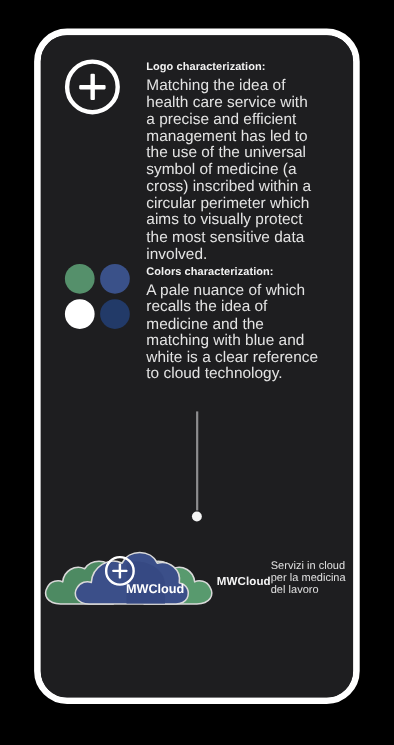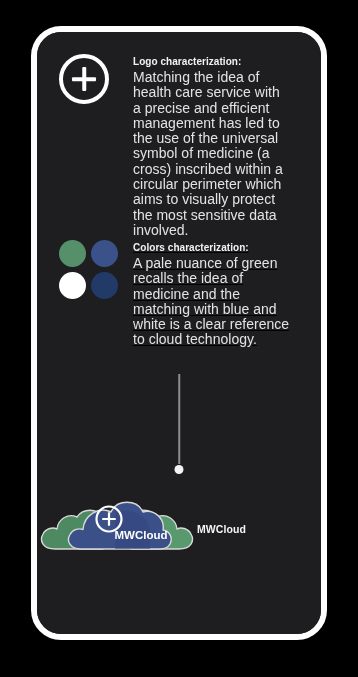--- a/index.html
+++ b/index.html
@@ -196,32 +196,32 @@
             <div class="logo-cross-v"></div>
             <div class="logo-cross-h"></div>
           </div>
         </div>
         <div class="block-text">
           <p class="block-title">Logo characterization:</p>
           <p class="block-body">Matching the idea of health care service with a precise and efficient management has led to the use of the universal symbol of medicine (a cross) inscribed within a circular perimeter which aims to visually protect the most sensitive data involved.</p>
         </div>
       </div>
 
-      <div class="block" style="left:22px; top:208px; width:232px;text-decoration:underline;">
+      <div class="block" style="left:22px; top:208px; width:232px;">
         <div class="block-visual">
           <div class="swatches">
             <div class="swatch" id="sw0" style="background: rgb(85, 144, 107);"></div>
             <div class="swatch" id="sw1" style="background: rgb(58, 81, 137);"></div>
             <div class="swatch" id="sw2" style="background: rgb(255, 255, 255);"></div>
             <div class="swatch" id="sw3" style="background: rgb(34, 58, 104);"></div>
           </div>
         </div>
         <div class="block-text">
           <p class="block-title">Colors characterization:</p>
-          <p class="block-body">A pale nuance of green recalls the idea of medicine and the matching with blue and white is a clear reference to cloud technology.</p>
+          <p class="block-body">A pale nuance of which recalls the idea of medicine and the matching with blue and white is a clear reference to cloud technology.</p>
         </div>
       </div>
 
       <div class="connector" style="top:342px;">
         <div class="connector-line" style="background: rgb(141, 141, 143);"></div>
         <div class="connector-dot" style="background: rgb(244, 244, 244);"></div>
       </div>
 
       <div class="brand-lockup" style="top:459px;">
         <div class="brand-logo-wrap">
@@ -260,17 +260,18 @@
             <g>
               <circle cx="72" cy="28" r="12.5" fill="none" stroke="#ffffff" stroke-width="2.2"></circle>
               <rect x="70.9" y="21.2" width="2.2" height="13.6" fill="#ffffff" rx="0.6"></rect>
               <rect x="65.2" y="26.9" width="13.6" height="2.2" fill="#ffffff" rx="0.6"></rect>
             </g>
 
             <text x="104" y="48" text-anchor="middle" font-family="Liberation Sans, sans-serif" font-size="11.5" font-weight="bold" fill="#ffffff" id="logo-wordmark">MWCloud</text>
           </svg>
         </div>
         <div class="brand-name">MWCloud</div>
+        <div class="brand-tagline">Servizi in cloud per la medicina del lavoro</div>
       </div>
 
     </div>
   </div>
 </div>
 
 </body></html>

